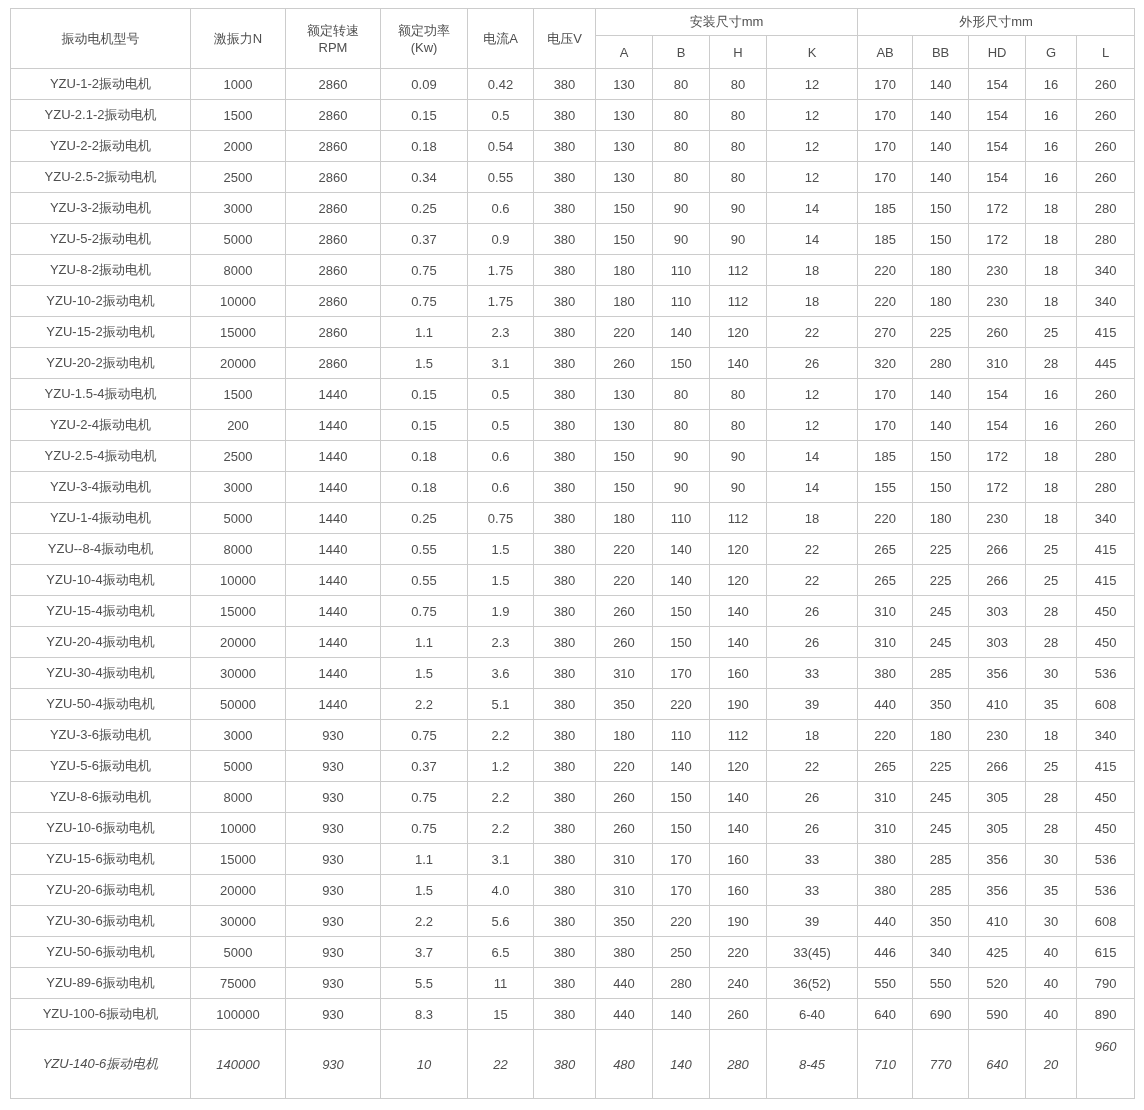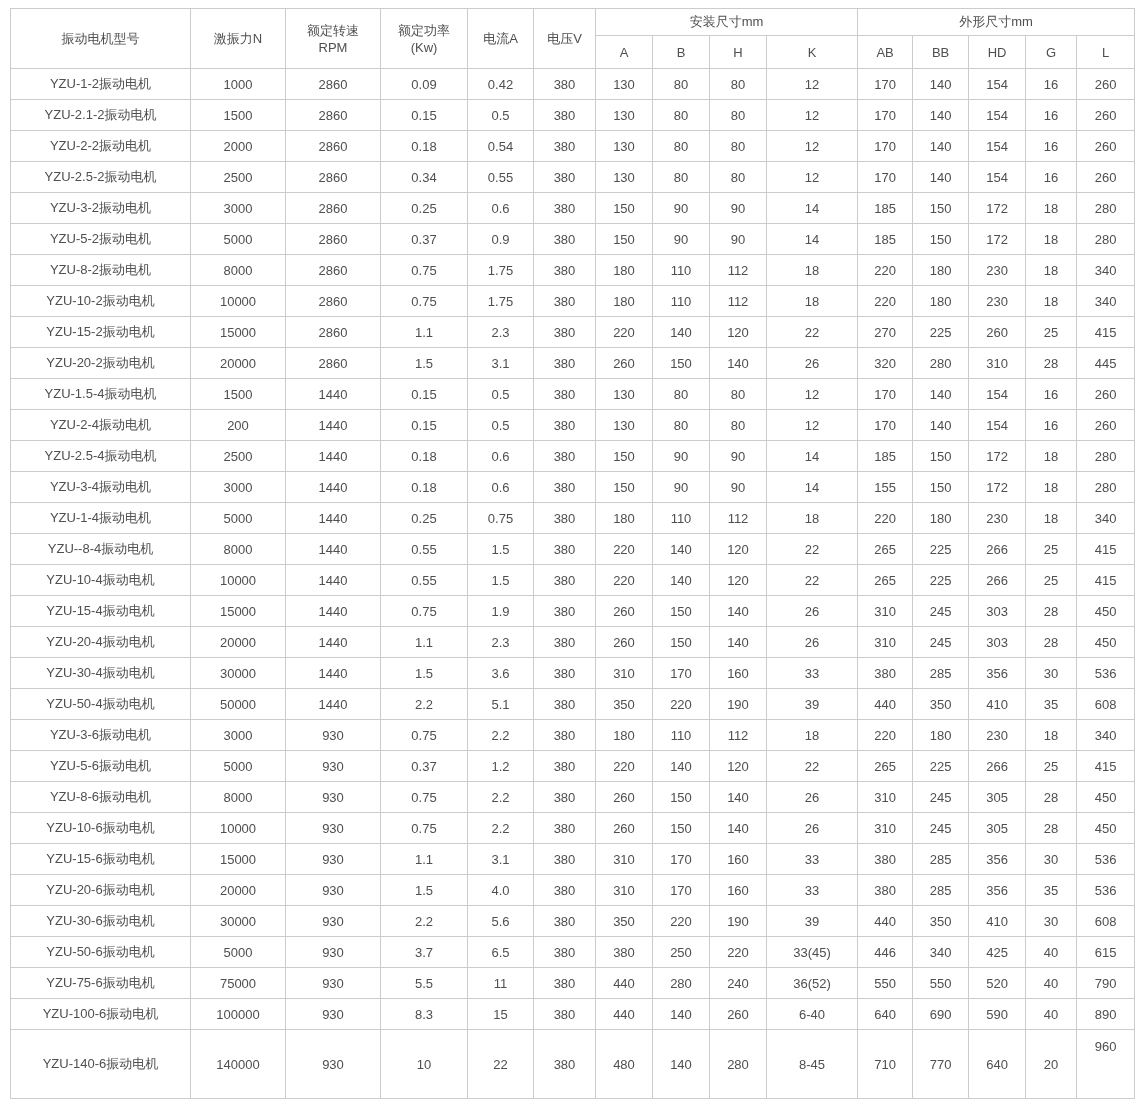--- a/index.html
+++ b/index.html
@@ -31,21 +31,21 @@
     padding: 0 2px;
     white-space: nowrap;
     overflow: hidden;
     background: #ffffff;
   }
   thead tr.group-row th { height: 26px; }
   thead tr.sub-row th { height: 32px; }
   thead th.rowspan-th { line-height: 17px; }
   thead .th-line { display: block; line-height: 17px; }
   tbody td { height: 30px; }
-  tbody tr.tall-row td { height: 59px; }
+  tbody tr.tall-row td { height: 59px; font-style: italic; }
   tbody tr.tall-row td.cell-top {
     vertical-align: top;
     padding-top: 9px;
   }
 </style>
 </head>
 <body>
 
 <div class="table-wrap">
   <table class="spec-table">
@@ -583,21 +583,21 @@
           <td>250</td>
           <td>220</td>
           <td>33(45)</td>
           <td>446</td>
           <td>340</td>
           <td>425</td>
           <td>40</td>
           <td>615</td>
         </tr>
         <tr>
-          <td>YZU-75-6振动电机</td>
+          <td>YZU-89-6振动电机</td>
           <td>75000</td>
           <td>930</td>
           <td>5.5</td>
           <td>11</td>
           <td>380</td>
           <td>440</td>
           <td>280</td>
           <td>240</td>
           <td>36(52)</td>
           <td>550</td>

